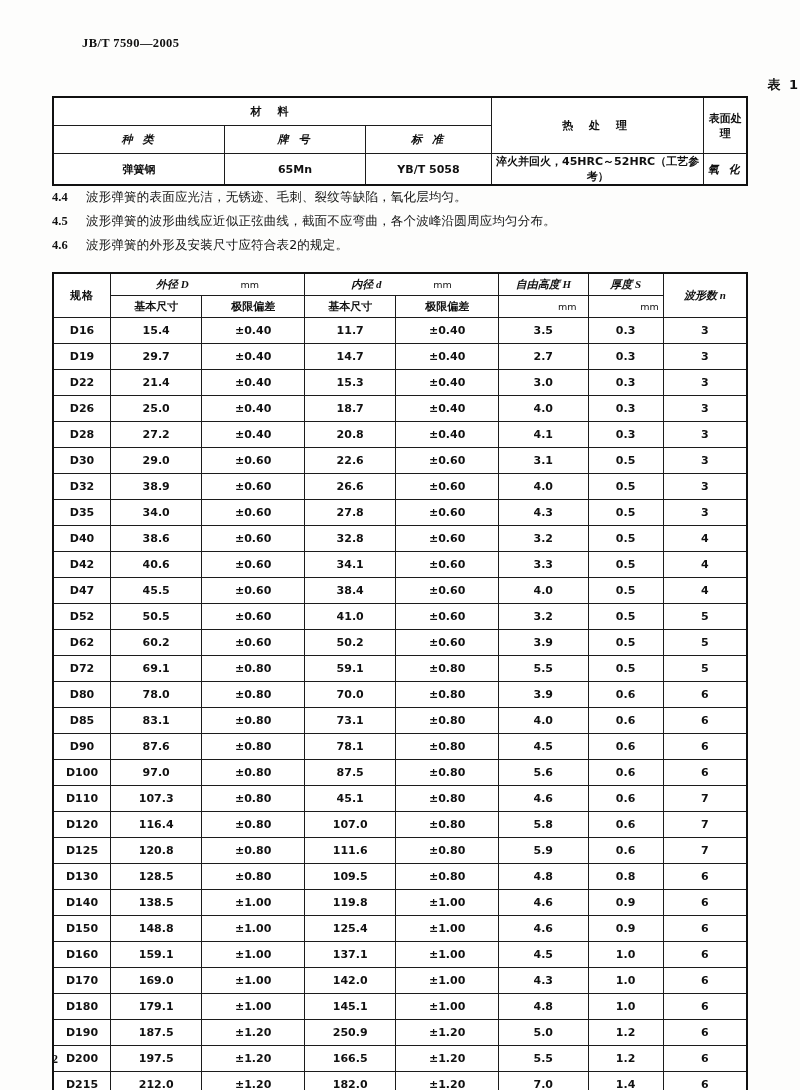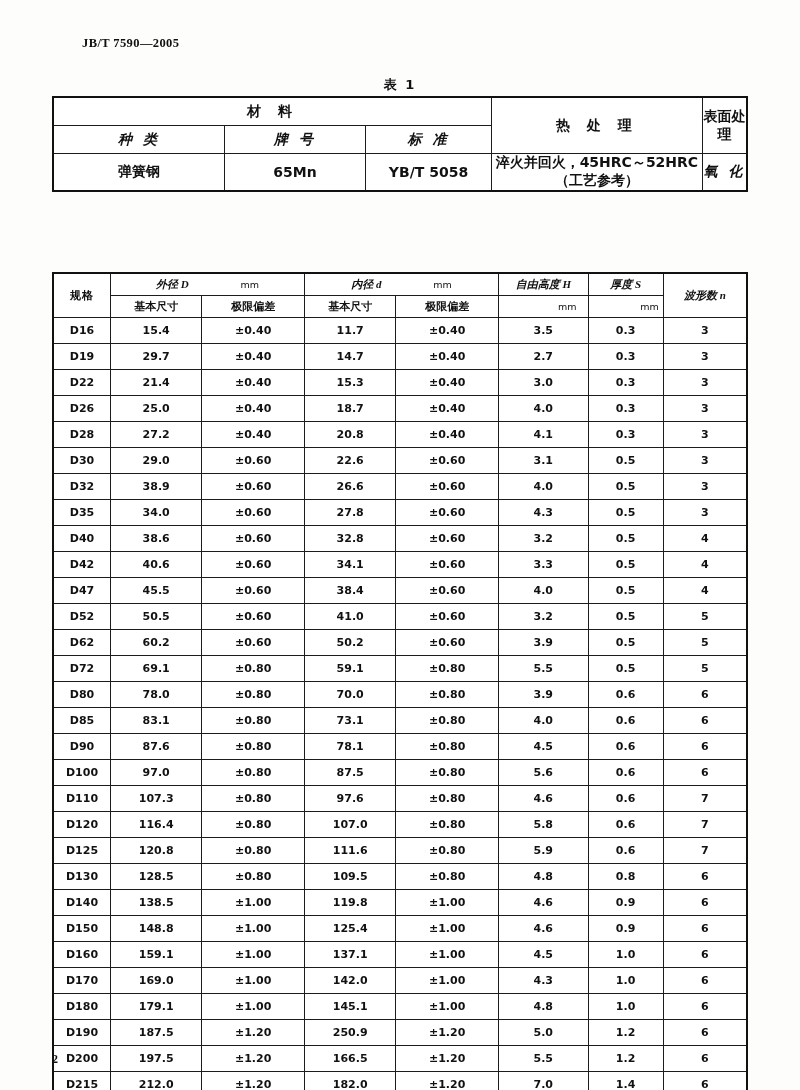--- a/index.html
+++ b/index.html
@@ -29,21 +29,21 @@
     top: 36px;
     font-size: 12.5px;
     font-weight: bold;
     letter-spacing: 0.4px;
     font-family: "Liberation Serif", serif;
     color: #111;
     margin-left: 30px;
   }
   
   .tbl-caption {
-    text-align: center;
+    text-align: right;
     font-size: 13px;
     font-weight: bold;
     color: #111;
     letter-spacing: 2px;
   }
   #cap1 { position: absolute; left: 0; top: 76px; width: 800px; }
   #cap2 { position: absolute; left: 0; top: 255px; width: 800px; }
 
   
   table.doc {
@@ -65,21 +65,21 @@
   }
 
   
   #table1 {
     left: 52px;
     top: 96px;
     width: 696px;
   }
   #table1 td {
     height: 27px;
-    font-size: 14px;
+    font-size: 11px;
     font-family: "DejaVu Sans", sans-serif;
   }
   #table1 td.wide-sp { letter-spacing: 6px; }
   #table1 td.mid-sp  { letter-spacing: 3px; font-style: italic; }
 
   
   .clauses {
     position: absolute;
     left: 52px;
     top: 186px;
@@ -180,20 +180,31 @@
       <tr>
         <td>弹簧钢</td>
         <td>65Mn</td>
         <td>YB/T 5058</td>
         <td>淬火并回火，45HRC～52HRC（工艺参考）</td>
         <td class="mid-sp">氧  化</td>
       </tr>
     </tbody>
   </table>
 
+  <div class="clauses">
+    <div class="clause">
+      <span class="num">4.4</span><span class="txt">波形弹簧的表面应光洁，无锈迹、毛刺、裂纹等缺陷，氧化层均匀。</span>
+    </div>
+    <div class="clause">
+      <span class="num">4.5</span><span class="txt">波形弹簧的波形曲线应近似正弦曲线，截面不应弯曲，各个波峰沿圆周应均匀分布。</span>
+    </div>
+    <div class="clause">
+      <span class="num">4.6</span><span class="txt">波形弹簧的外形及安装尺寸应符合表2的规定。</span>
+    </div>
+  </div>
 
 
   <table class="doc" id="table2">
     <thead>
       <tr class="hdr-top">
         <th rowspan="2" class="c-spec spec-head">规格</th>
         <th colspan="2">
           <span class="ital">外径 D</span>
           <span class="unit-sm">mm</span>
         </th>
@@ -402,21 +413,21 @@
           <td>87.5</td>
           <td>±0.80</td>
           <td>5.6</td>
           <td>0.6</td>
           <td>6</td>
         </tr>
         <tr>
           <td>D110</td>
           <td>107.3</td>
           <td>±0.80</td>
-          <td>97.6</td>
+          <td>45.1</td>
           <td>±0.80</td>
           <td>4.6</td>
           <td>0.6</td>
           <td>7</td>
         </tr>
         <tr>
           <td>D120</td>
           <td>116.4</td>
           <td>±0.80</td>
           <td>107.0</td>

